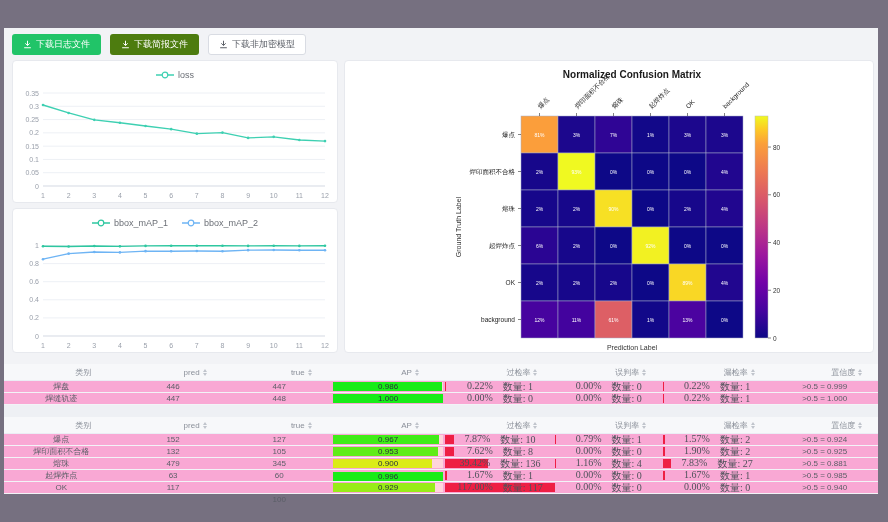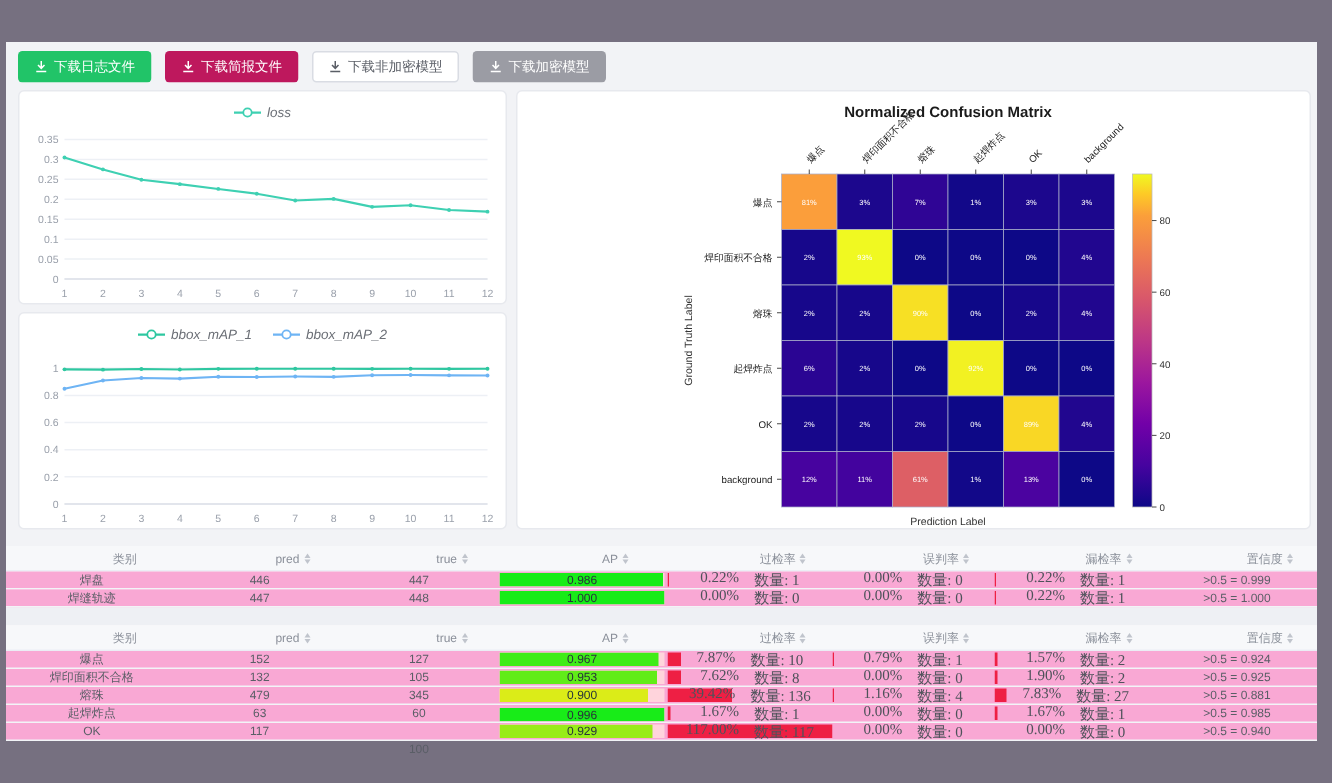--- a/index.html
+++ b/index.html
@@ -2,31 +2,31 @@
 <html><head>
 <meta charset="utf-8">
 <style>
   html,body{margin:0;padding:0;}
   body{width:888px;height:522px;background:#767080;font-family:"Liberation Sans",sans-serif;position:relative;overflow:hidden;}
   .page{position:absolute;left:4px;top:28px;width:874px;height:465px;background:#f2f3f6;}
   
   .toolbar{position:absolute;left:8px;top:6px;height:22px;display:flex;align-items:flex-start;}
   .btn{height:21px;padding:0 10px;font-size:9px;border-radius:3px;display:inline-flex;align-items:center;gap:4px;margin-right:9px;border:1px solid transparent;cursor:pointer;font-family:"Liberation Sans",sans-serif;}
   .btn.green{background:#21c468;color:#fff;}
-  .btn.orange{background:#be185d;color:#fff;}
+  .btn.orange{background:#4d7c0f;color:#fff;}
   .btn.plain{background:#fff;color:#5a5e66;border-color:#d9dce3;}
   .btn.gray{background:#9b9ca4;color:#fff;}
   
   .card{position:absolute;background:#fff;border:1px solid #e7e9ee;border-radius:4px;box-sizing:border-box;}
   #loss-card{left:8px;top:32px;width:326px;height:143px;}
   #map-card{left:8px;top:180px;width:326px;height:145px;}
   #matrix-card{left:340px;top:32px;width:530px;height:293px;}
   .legend{height:22px;display:flex;align-items:center;justify-content:center;gap:14px;padding-top:3px;}
   .legend-item{display:flex;align-items:center;gap:4px;cursor:pointer;}
-  .legend-item span{font-size:9px;color:#6b6f76;font-style:italic;}
+  .legend-item span{font-size:9px;color:#6b6f76;}
   svg text{font-family:"Liberation Sans",sans-serif;}
   .mtitle{text-anchor:middle;font-weight:bold;font-size:10px;fill:#1a1a1a;}
   .maxis{text-anchor:middle;font-size:7px;fill:#333;}
   
   #tables{position:absolute;left:0;top:336px;width:874px;height:129px;background:#fff;}
   .t-gap{height:12px;background:#eef0f4;}
   .t-header{display:flex;background:#f7f8fa;border-bottom:1px solid #ebeef5;height:16px;align-items:center;}
   .t-row{display:flex;height:11px;align-items:center;background:#f9a8d4;border-bottom:1px solid #f2f4f7;}
   .t-cell{font-size:8px;color:#5a5e66;text-align:center;box-sizing:border-box;height:100%;display:flex;align-items:center;justify-content:center;position:relative;overflow:hidden;}
   .t-head-cell{color:#8a8f99;gap:3px;padding-left:44px;}
@@ -55,26 +55,20 @@
         <svg width="9" height="9" viewBox="0 0 10 10">
           <path d="M5 0.8v5M2.6 3.7L5 6.2 7.4 3.7M1.3 8.6h7.4" stroke="currentColor" stroke-width="1.1" fill="none"></path>
         </svg>
         <span>下载简报文件</span>
       </button>
       <button class="btn plain">
         <svg width="9" height="9" viewBox="0 0 10 10">
           <path d="M5 0.8v5M2.6 3.7L5 6.2 7.4 3.7M1.3 8.6h7.4" stroke="currentColor" stroke-width="1.1" fill="none"></path>
         </svg>
         <span>下载非加密模型</span>
-      </button>
-      <button class="btn gray">
-        <svg width="9" height="9" viewBox="0 0 10 10">
-          <path d="M5 0.8v5M2.6 3.7L5 6.2 7.4 3.7M1.3 8.6h7.4" stroke="currentColor" stroke-width="1.1" fill="none"></path>
-        </svg>
-        <span>下载加密模型</span>
       </button>
     </div>
 
   <div class="card" id="loss-card">
     <div class="legend" id="loss-legend">
         <div class="legend-item">
           <svg width="18" height="8">
             <line x1="0" y1="4" x2="18" y2="4" stroke="#3ed0b2" stroke-width="1.5"></line>
             <circle cx="9" cy="4" r="2.8" fill="#fff" stroke="#3ed0b2" stroke-width="1.2"></circle>
           </svg>

